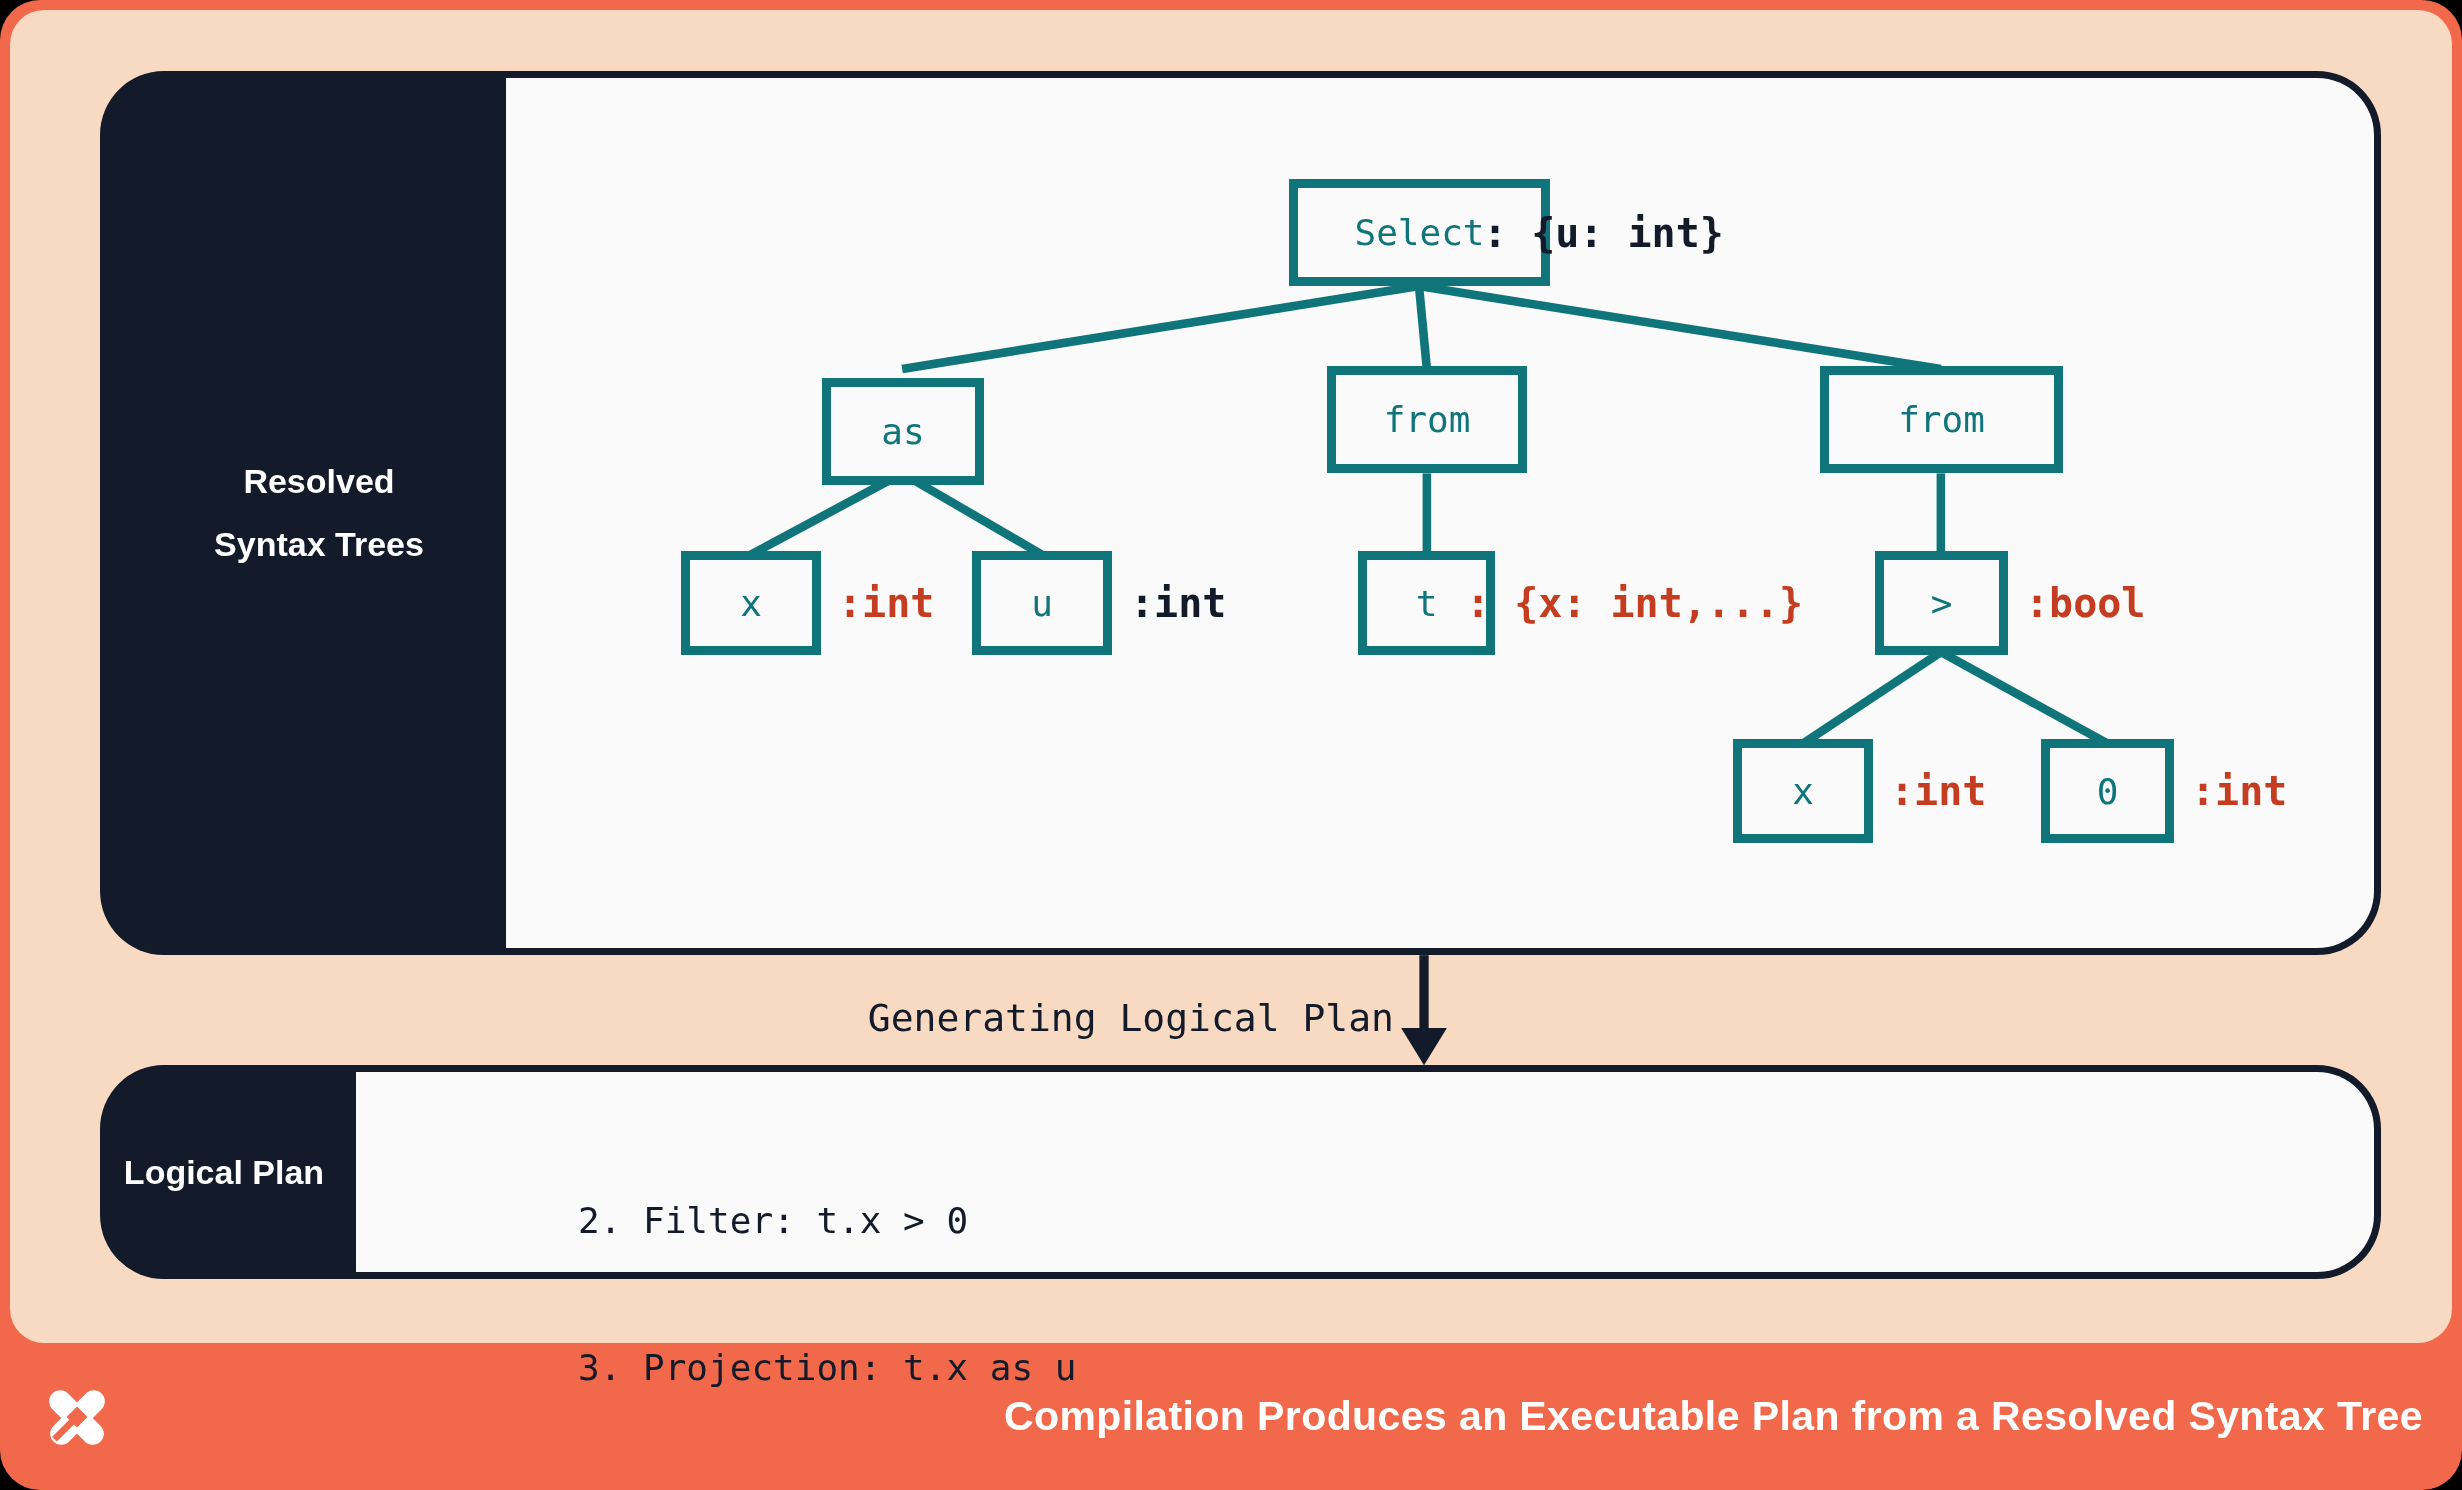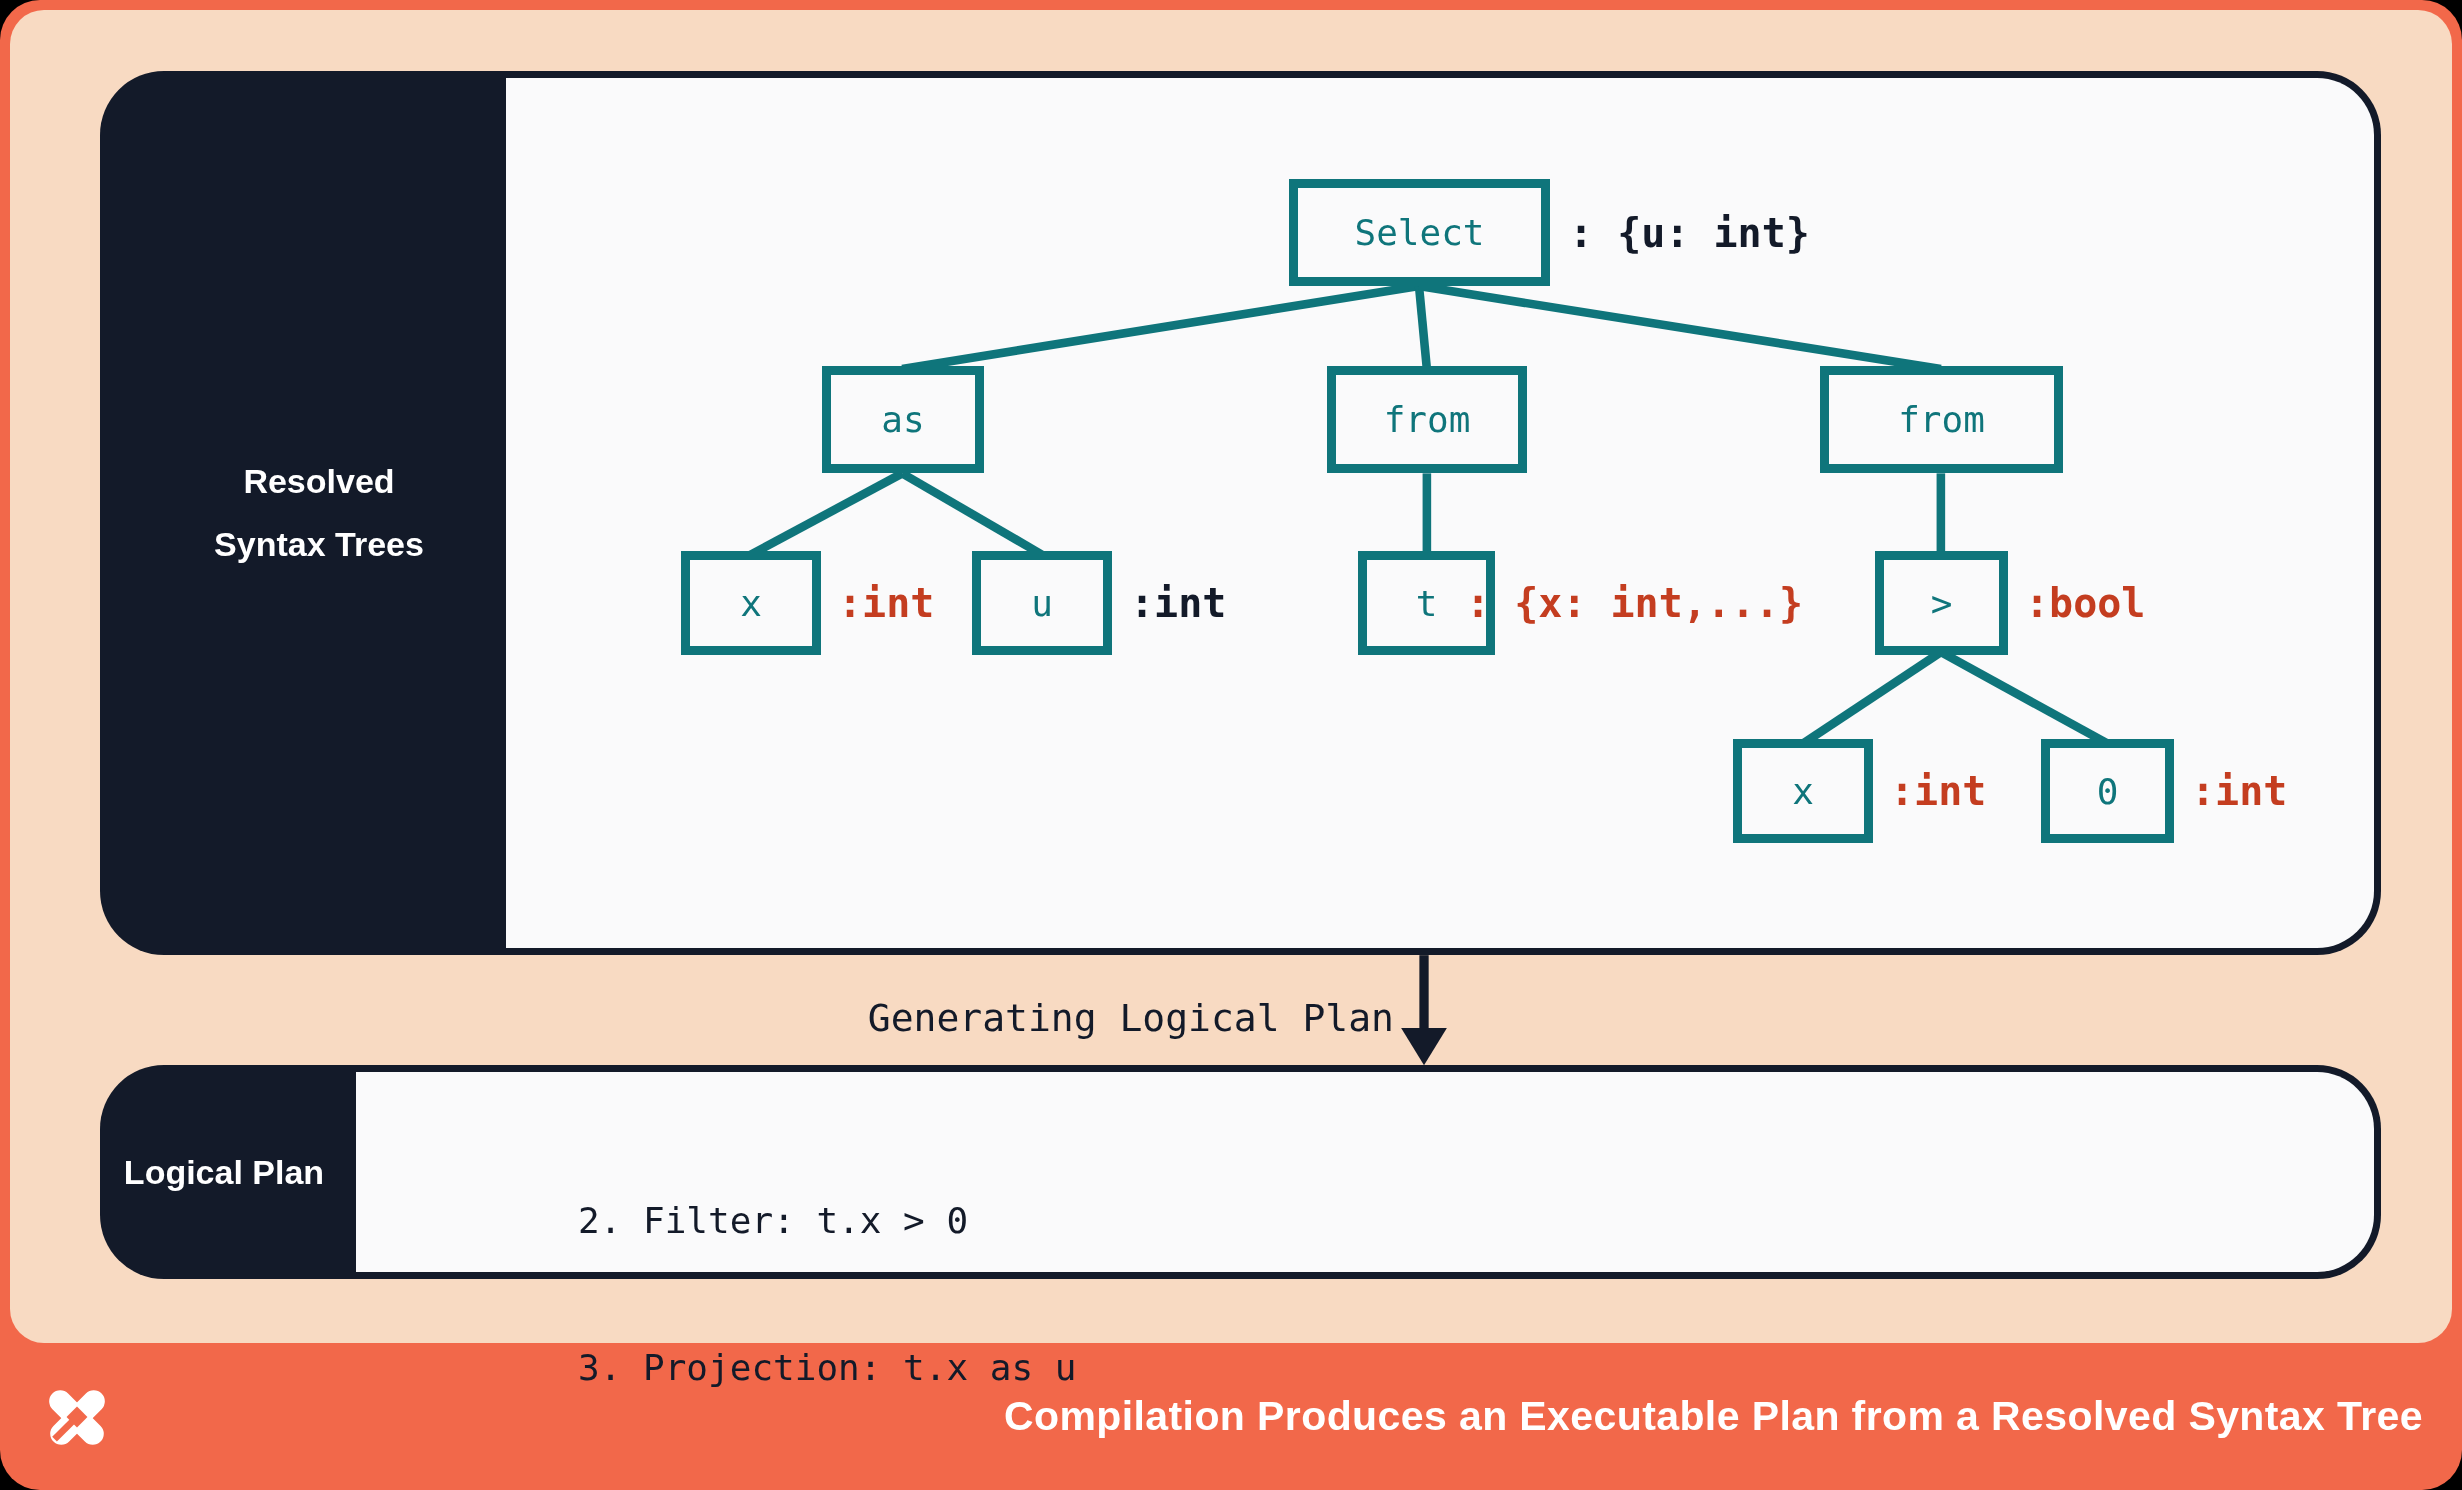--- a/index.html
+++ b/index.html
@@ -122,23 +122,23 @@
     </g>
     <g>
       <line x1="1992" y1="1336" x2="1992" y2="1446" stroke="#131A29" stroke-width="13"></line>
       <polygon points="1960,1438 2024,1438 1992,1490" fill="#131A29"></polygon>
     </g>
   </svg>
 
   <div class="node" style="left:1289px;top:179px;width:261px;height:107px">
     <span>Select</span>
   </div>
-  <span class="ann navy" style="left:1569px;top:233px">: {u: int}</span>
+  <span class="ann navy" style="left:1483px;top:233px">: {u: int}</span>
 
-  <div class="node" style="left:822px;top:366px;width:162px;height:107px">
+  <div class="node" style="left:822px;top:378px;width:162px;height:107px">
     <span>as</span>
   </div>
 
   <div class="node" style="left:1327px;top:366px;width:200px;height:107px">
     <span>from</span>
   </div>
 
   <div class="node" style="left:1820px;top:366px;width:243px;height:107px">
     <span>from</span>
   </div>

